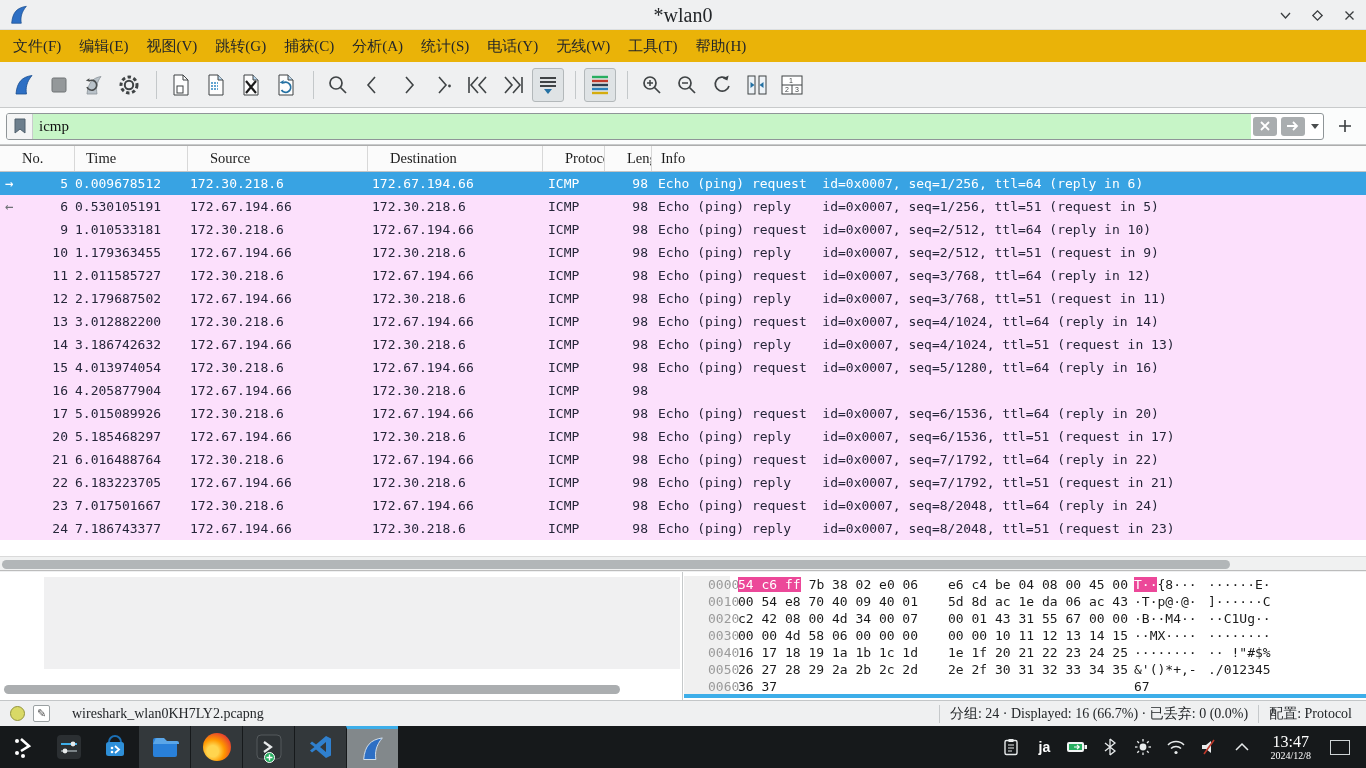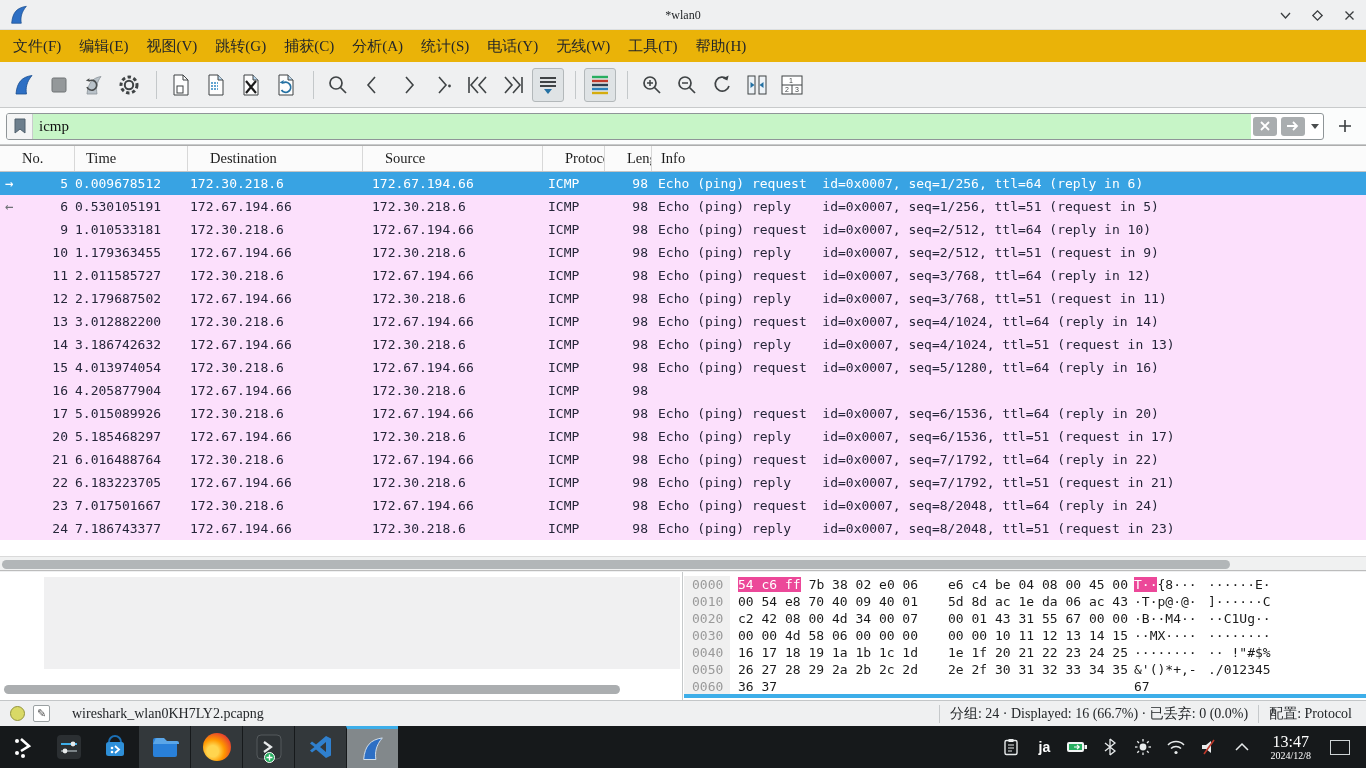--- a/index.html
+++ b/index.html
@@ -5,21 +5,21 @@
   * { margin:0; padding:0; box-sizing:border-box; }
   html,body { width:1366px; height:768px; overflow:hidden; background:#eff0f1;
     font-family:"Liberation Serif","DejaVu Serif",serif; }
   .app { position:absolute; top:0; left:0; width:1366px; height:768px; }
 
   
   .titlebar { position:absolute; top:0; left:0; width:1366px; height:30px;
     background:#eff0f1; border-bottom:1px solid #dcdfe1; }
   .titlebar .appicon { position:absolute; left:8px; top:4px; }
   .title-text { position:absolute; left:0; right:0; top:0; height:30px; line-height:30px;
-    text-align:center; font-size:12px; color:#232629; }
+    text-align:center; font-size:20px; color:#232629; }
   .winbtns { position:absolute; right:6px; top:0; height:30px; display:flex; align-items:center; gap:10px; }
   .winbtn { width:22px; height:22px; display:flex; align-items:center; justify-content:center; }
 
   
   .menubar { position:absolute; top:30px; left:0; width:1366px; height:32px;
     background:#eab308; display:flex; align-items:center; padding-left:4px; }
   .menu-item { padding:4px 9px; font-size:15px; color:#232629; cursor:default; }
 
   
   .toolbar { position:absolute; top:62px; left:0; width:1366px; height:46px;
@@ -78,21 +78,21 @@
   .dline { position:relative; height:23px; line-height:23px; margin:0 2px 0 44px; background:#f0f0f1;
     font-family:"DejaVu Sans Mono","Liberation Mono",monospace; font-size:13px; color:#191919;
     padding-left:14px; white-space:pre; overflow:hidden; }
   .dline .chev { position:absolute; left:-34px; top:5px; }
   .pane-left .pscroll { position:absolute; left:4px; bottom:6px; width:616px; height:9px; border-radius:5px; background:#abaeb0; }
 
   .pane-right { position:absolute; left:684px; top:0; width:682px; height:128px; overflow:hidden; }
   .hexrows { padding-top:4px; }
   .hexrow { display:flex; height:17px; line-height:17px;
     font-family:"DejaVu Sans Mono","Liberation Mono",monospace; font-size:13px; color:#1b1b1b; white-space:pre; }
-  .off { width:46px; padding-left:8px; color:#9a9a9a; background:#f0f0f0; }
+  .off { width:46px; padding-left:24px; color:#9a9a9a; background:#f0f0f0; }
   .hx1 { width:210px; margin-left:8px; } .hx2 { width:186px; } .a1 { width:74px; }
   .hl:not(:empty), .ahl:not(:empty) { background:#ec4899; color:#fff; }
   .hl:not(:empty) { margin-right:8px; }
   .hexbar { position:absolute; left:0; right:0; bottom:2px; height:4px; background:#3daee9; }
 
   
   .statusbar { position:absolute; top:700px; left:0; width:1366px; height:26px; background:#eff0f1;
     border-top:1px solid #c3c6c8; display:flex; align-items:center; font-size:14px; color:#232629; }
   .sb-expert { width:15px; height:15px; border-radius:50%; background:#d9d966; border:1px solid #93933c; margin:0 8px 0 10px; }
   .sb-note { width:17px; height:17px; background:#fff; border:1px solid #9aa0a2; border-radius:2px;
@@ -379,22 +379,22 @@
     <span class="fb-plus">
       <svg width="14" height="14" viewBox="0 0 14 14">
           <path d="M7 1 V13 M1 7 H13" stroke="#3a3d3f" stroke-width="1.6"></path>
         </svg>
       </span>
   </div>
 
   <div class="colheader">
     <span class="hcell hc-no">No.</span>
     <span class="hcell hc-time">Time</span>
+    <span class="hcell hc-src">Source</span>
     <span class="hcell hc-dst">Destination</span>
-    <span class="hcell hc-src">Source</span>
     <span class="hcell hc-proto">Protocol</span>
     <span class="hcell hc-len">Length</span>
     <span class="hcell hc-info">Info</span>
   </div>
 
   <div class="packetlist">
 
       <div class="prow selected">
         <span class="pc pc-no"><span class="arrow">→</span><span>5</span></span>
         <span class="pc pc-time">0.009678512</span>

